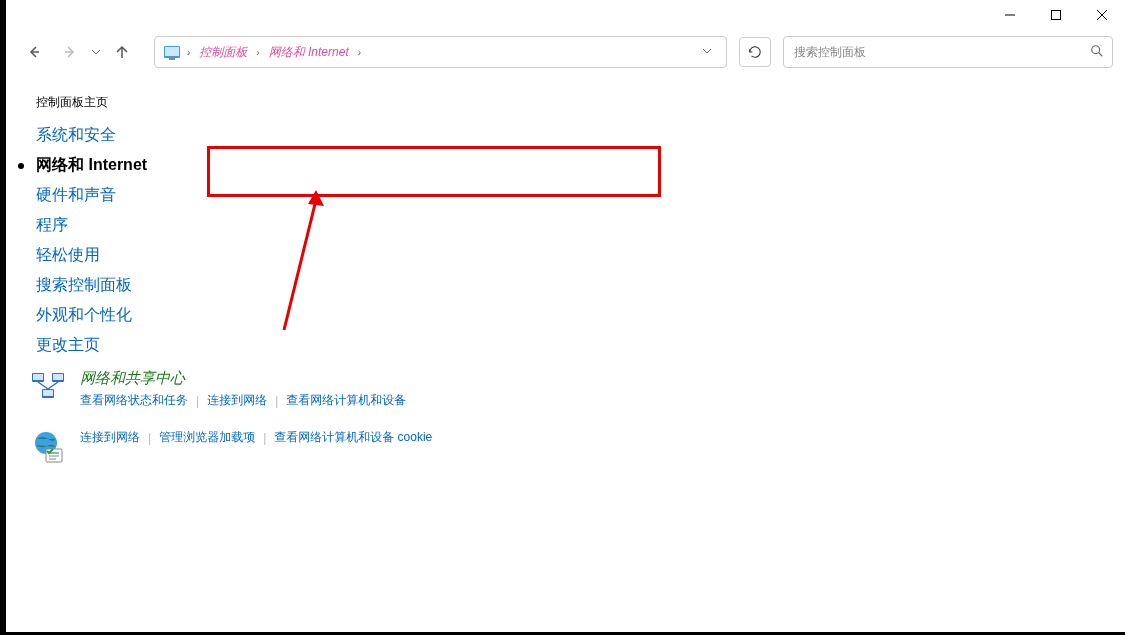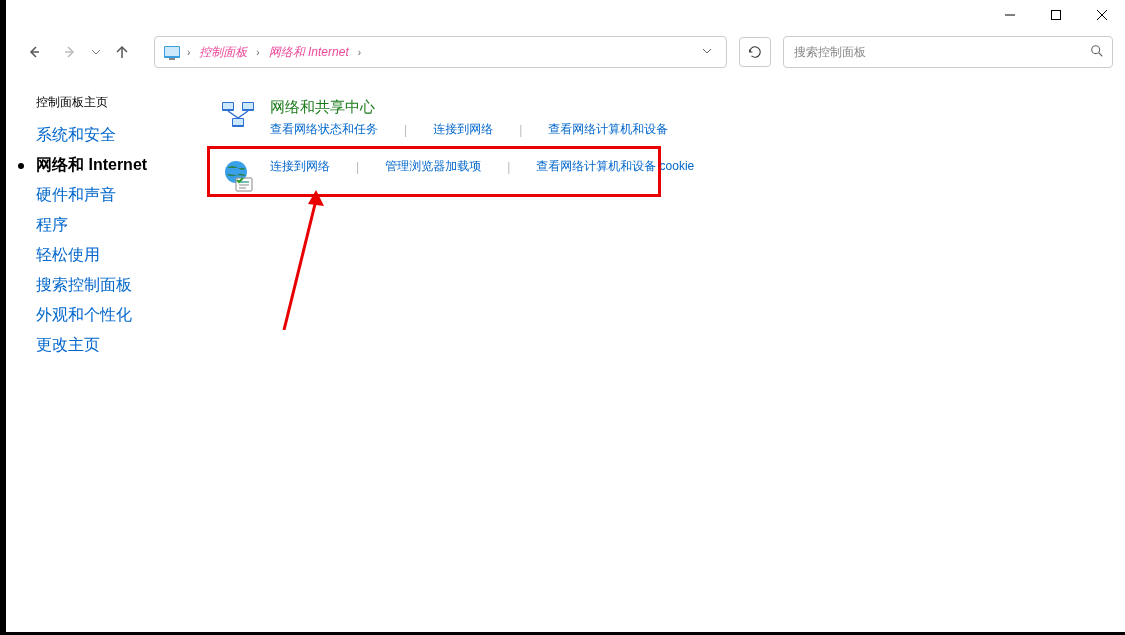--- a/index.html
+++ b/index.html
@@ -23,33 +23,33 @@
   .crumb-sep { color: #666; font-size: 10px; }
   .addr-spacer { flex: 1; }
   .addr-dd { color: #555; font-size: 10px; padding: 0 6px; }
   .refresh-btn { width: 32px; height: 30px; border: 1px solid #ccc; border-radius: 4px; margin-left: 8px; display: flex; align-items: center; justify-content: center; color: #333; }
   .searchbox { width: 330px; height: 32px; border: 1px solid #ccc; border-radius: 4px; margin-left: 8px; display: flex; align-items: center; padding: 0 8px; color: #777; }
   .searchbox input { flex: 1; border: none; outline: none; font-size: 12px; color: #000; background: transparent; }
   .searchbox input::placeholder { color: #888; }
   .search-icon { color: #666; }
 
   
-  .body { display: flex; height: calc(100% - 76px); padding-top: 22px; }
+  .body { display: flex; height: calc(100% - 76px); padding-top: 22px; flex-direction: column; }
   .sidebar { width: 190px; padding-left: 30px; }
   .side-head { color: #000; font-size: 12px; margin-bottom: 14px; }
   .side-item { color: #0066cc; font-size: 16px; margin: 0 0 9px 0; cursor: pointer; display: flex; align-items: center; position: relative; }
   .side-item.active { color: #000; font-weight: 600; }
   .side-item.active::before { content: ''; position: absolute; left: -18px; width: 6px; height: 6px; background: #000; border-radius: 50%; }
 
   .main { flex: 1; padding-left: 24px; padding-top: 0; }
   .cat { display: flex; align-items: flex-start; gap: 14px; margin-bottom: 12px; position: relative; padding: 4px 0; }
   .cat-icon { width: 36px; height: 36px; flex: 0 0 36px; display: flex; align-items: center; justify-content: center; }
   .cat-text { }
-  .cat-title { color: #1a7a1a; font-size: 15px; margin-bottom: 4px; cursor: pointer; }
-  .cat-links { display: flex; align-items: center; flex-wrap: wrap; gap: 18px; }
+  .cat-title { color: #1a7a1a; font-size: 15px; margin-bottom: 4px; cursor: pointer; font-style: italic; }
+  .cat-links { display: flex; align-items: center; flex-wrap: wrap; }
   .cat-link { color: #0066cc; font-size: 12px; cursor: pointer; }
   .cat-lsep { color: #bbb; margin: 0 8px; }
 
   .highlight-box { border: 3px solid #e80000; position: absolute; pointer-events: none; }
   .arrow-overlay { position: absolute; pointer-events: none; }
 </style>
 </head>
 <body>
 
 <div class="window">

